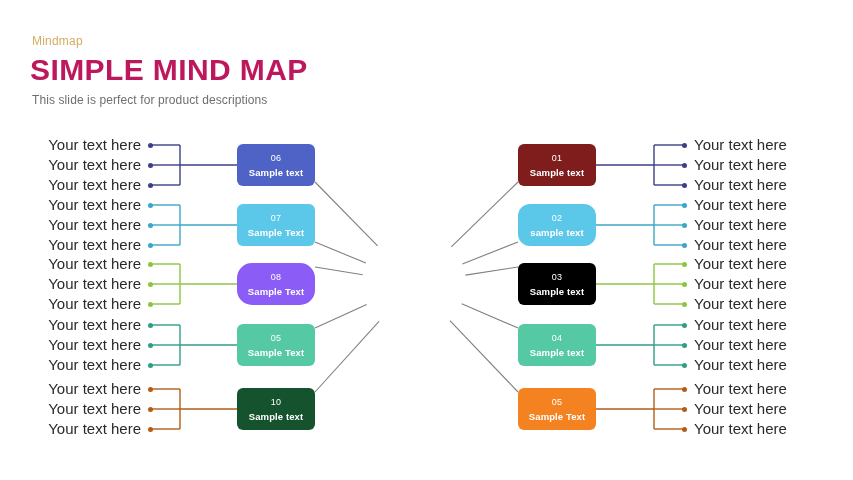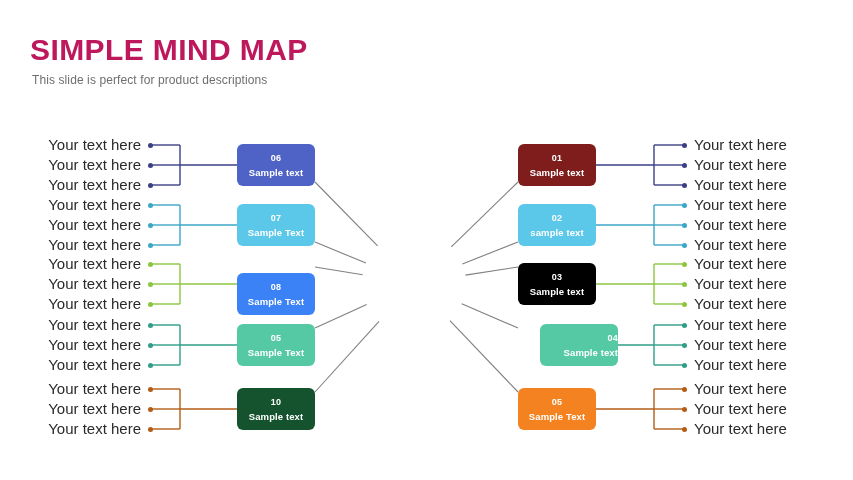--- a/index.html
+++ b/index.html
@@ -105,21 +105,21 @@
     color: #ffffff;
     display: flex;
     flex-direction: column;
     align-items: center;
     justify-content: center;
     text-align: center;
     line-height: 13px;
   }
   .topic-num {
     font-size: 9px;
-    font-weight: bold;
+    font-weight: normal;
     letter-spacing: .2px;
   }
   .topic-label {
     font-size: 9.5px;
     font-weight: bold;
     letter-spacing: .1px;
     margin-top: 1px;
   }
 
   
@@ -144,20 +144,21 @@
     height: 5px;
     border-radius: 50%;
   }
 </style>
 </head>
 <body>
 
 <div id="slide">
 
   <div id="header">
+    <div id="eyebrow">Mindmap</div>
     <div id="title">SIMPLE MIND MAP</div>
     <div id="subtitle">This slide is perfect for product descriptions</div>
   </div>
 
   <div id="diagram">
 
     <svg id="spokes" viewBox="0 0 853 480">
         <line x1="377.59996286087573" y1="245.86460857523684" x2="315" y2="182" stroke="#808080" stroke-width="1.1"></line>
         <line x1="365.9570389085589" y1="263.1034201540497" x2="315" y2="242" stroke="#808080" stroke-width="1.1"></line>
         <line x1="362.666093745059" y1="274.7036111103126" x2="315" y2="267" stroke="#808080" stroke-width="1.1"></line>
@@ -224,45 +225,45 @@
 
     <div id="boxes-layer">
         <div class="topic-box" style="left: 237px; top: 144px; background: rgb(79, 99, 199);">
           <div class="topic-num">06</div>
           <div class="topic-label">Sample text</div>
         </div>
         <div class="topic-box" style="left: 237px; top: 204px; background: rgb(91, 200, 234);">
           <div class="topic-num">07</div>
           <div class="topic-label">Sample Text</div>
         </div>
-        <div class="topic-box" style="left: 237px; top: 273px; background: #3b82f6;">
+        <div class="topic-box" style="left: 237px; top: 263px; background: #8b5cf6; border-radius: 15px;">
           <div class="topic-num">08</div>
           <div class="topic-label">Sample Text</div>
         </div>
         <div class="topic-box" style="left: 237px; top: 324px; background: rgb(85, 201, 164);">
           <div class="topic-num">05</div>
           <div class="topic-label">Sample Text</div>
         </div>
         <div class="topic-box" style="left: 237px; top: 388px; background: #14532d;">
           <div class="topic-num">10</div>
           <div class="topic-label">Sample text</div>
         </div>
         <div class="topic-box" style="left: 518px; top: 144px; background: #7f1d1d;">
           <div class="topic-num">01</div>
           <div class="topic-label">Sample text</div>
         </div>
-        <div class="topic-box" style="left: 518px; top: 204px; background: rgb(91, 200, 234);">
+        <div class="topic-box" style="left: 518px; top: 204px; background: rgb(91, 200, 234); border-radius: 12px;">
           <div class="topic-num">02</div>
           <div class="topic-label">sample text</div>
         </div>
         <div class="topic-box" style="left: 518px; top: 263px; background: #000000;">
           <div class="topic-num">03</div>
           <div class="topic-label">Sample text</div>
         </div>
-        <div class="topic-box" style="left: 540px; top: 324px; background: rgb(85, 201, 164); align-items: flex-end;">
+        <div class="topic-box" style="left: 518px; top: 324px; background: rgb(85, 201, 164);">
           <div class="topic-num">04</div>
           <div class="topic-label">Sample text</div>
         </div>
         <div class="topic-box" style="left: 518px; top: 388px; background: rgb(245, 130, 32);">
           <div class="topic-num">05</div>
           <div class="topic-label">Sample Text</div>
         </div>
       </div>
     <div id="leaves-layer">
         <div class="dot" style="left: 147.5px; top: 142.5px; background: rgb(59, 63, 134);"></div>

